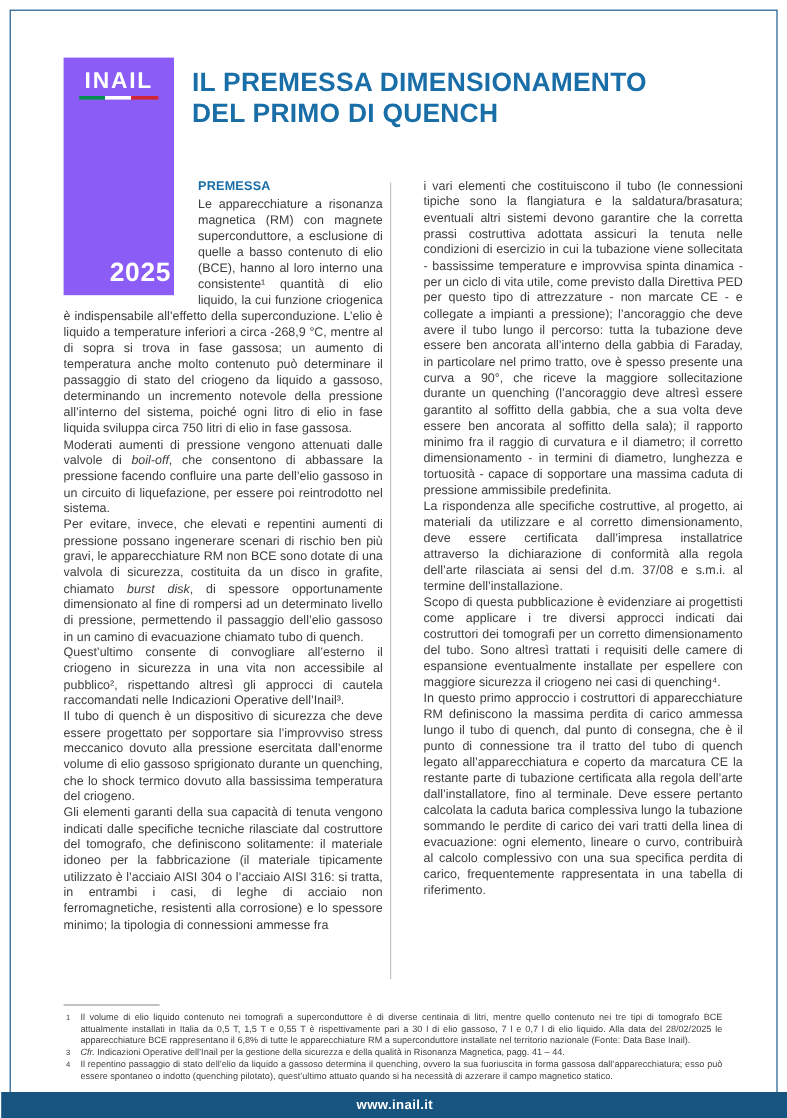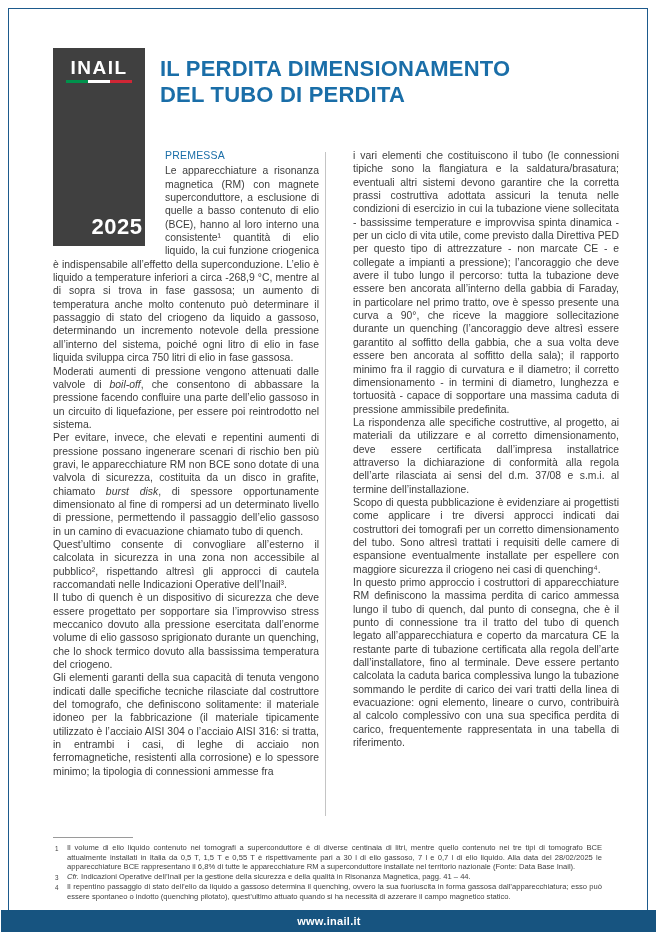--- a/index.html
+++ b/index.html
@@ -7,21 +7,21 @@
     position:relative; width:656px; height:932px; background:#ffffff;
     font-family:"Liberation Sans","DejaVu Sans",sans-serif; overflow:hidden;
   }
   .frame {
     position:absolute; left:8px; top:8px; right:8px; bottom:8px;
     border:1.5px solid #1d5a8c; pointer-events:none;
   }
   
   .brand-box {
     position:absolute; left:53px; top:48px; width:92px; height:198px;
-    background:#404040;
+    background:#8b5cf6;
   }
   .logo { padding-top:10px; text-align:center; }
   .logo-text {
     color:#ffffff; font-weight:800; font-size:19px; letter-spacing:1.5px; line-height:1;
   }
   .logo-flag {
     width:66px; height:3px; margin:3px auto 0;
     background:linear-gradient(to right,#00924c 0 33%,#ffffff 33% 66%,#d02635 66% 100%);
   }
   .year {
@@ -39,21 +39,21 @@
     color:#3d3d3d; font-size:10.4px; line-height:13.35px; text-align:justify;
   }
   .col-left { left:53px; }
   .col-right { left:353px; }
   .col-divider {
     position:absolute; left:325px; top:152px; width:1px; height:664px; background:#c4c4c4;
   }
   .box-spacer { float:left; width:112px; height:100px; }
   .col p { margin:0; }
   .section-heading {
-    color:#1a6ea8; font-weight:400; font-size:10.5px; line-height:13.35px;
+    color:#1a6ea8; font-weight:700; font-size:10.5px; line-height:13.35px;
     margin:0 0 2px 0; letter-spacing:0.2px;
   }
   .section-heading.spaced { margin-top:13px; }
   
   .footnotes { position:absolute; left:53px; top:817px; width:549px;margin-top:20px; }
   .fn-sep { width:80px; height:1px; background:#9a9a9a; margin-bottom:5px; }
   .footnote { display:flex; font-size:7.6px; line-height:9.7px; color:#3f3f3f; text-align:justify; }
   .fn-num { flex:none; width:12px; font-size:6.3px; padding-top:0.5px; padding-left:2px; }
   .fn-text { flex:1; }
   
@@ -72,31 +72,31 @@
 
   <div class="brand-box">
     <div class="logo">
       <div class="logo-text">INAIL</div>
       <div class="logo-flag"></div>
     </div>
     <div class="year">2025</div>
   </div>
 
   <div class="title">
-    <div>IL PERDITA DIMENSIONAMENTO</div>
-    <div>DEL TUBO DI PERDITA</div>
+    <div>IL PREMESSA DIMENSIONAMENTO</div>
+    <div>DEL PRIMO DI QUENCH</div>
   </div>
 
   <div class="col col-left">
     <div class="box-spacer"></div>
     <div class="section-heading">PREMESSA</div>
     <p>Le apparecchiature a risonanza magnetica (RM) con magnete superconduttore, a esclusione di quelle a basso contenuto di elio (BCE), hanno al loro interno una consistente¹ quantità di elio liquido, la cui funzione criogenica è indispensabile all’effetto della superconduzione. L’elio è liquido a temperature inferiori a circa -268,9 °C, mentre al di sopra si trova in fase gassosa; un aumento di temperatura anche molto contenuto può determinare il passaggio di stato del criogeno da liquido a gassoso, determinando un incremento notevole della pressione all’interno del sistema, poiché ogni litro di elio in fase liquida sviluppa circa 750 litri di elio in fase gassosa.</p>
     <p>Moderati aumenti di pressione vengono attenuati dalle valvole di <i>boil-off</i>, che consentono di abbassare la pressione facendo confluire una parte dell’elio gassoso in un circuito di liquefazione, per essere poi reintrodotto nel sistema.</p>
     <p>Per evitare, invece, che elevati e repentini aumenti di pressione possano ingenerare scenari di rischio ben più gravi, le apparecchiature RM non BCE sono dotate di una valvola di sicurezza, costituita da un disco in grafite, chiamato <i>burst disk</i>, di spessore opportunamente dimensionato al fine di rompersi ad un determinato livello di pressione, permettendo il passaggio dell’elio gassoso in un camino di evacuazione chiamato tubo di quench.</p>
-    <p>Quest’ultimo consente di convogliare all’esterno il calcolata in sicurezza in una zona non accessibile al pubblico², rispettando altresì gli approcci di cautela raccomandati nelle Indicazioni Operative dell’Inail³.</p>
+    <p>Quest’ultimo consente di convogliare all’esterno il criogeno in sicurezza in una vita non accessibile al pubblico², rispettando altresì gli approcci di cautela raccomandati nelle Indicazioni Operative dell’Inail³.</p>
     <p>Il tubo di quench è un dispositivo di sicurezza che deve essere progettato per sopportare sia l’improvviso stress meccanico dovuto alla pressione esercitata dall’enorme volume di elio gassoso sprigionato durante un quenching, che lo shock termico dovuto alla bassissima temperatura del criogeno.</p>
     <p>Gli elementi garanti della sua capacità di tenuta vengono indicati dalle specifiche tecniche rilasciate dal costruttore del tomografo, che definiscono solitamente: il materiale idoneo per la fabbricazione (il materiale tipicamente utilizzato è l’acciaio AISI 304 o l’acciaio AISI 316: si tratta, in entrambi i casi, di leghe di acciaio non ferromagnetiche, resistenti alla corrosione) e lo spessore minimo; la tipologia di connessioni ammesse fra</p>
   </div>
 
   <div class="col-divider"></div>
 
   <div class="col col-right">
     <p>i vari elementi che costituiscono il tubo (le connessioni tipiche sono la flangiatura e la saldatura/brasatura; eventuali altri sistemi devono garantire che la corretta prassi costruttiva adottata assicuri la tenuta nelle condizioni di esercizio in cui la tubazione viene sollecitata - bassissime temperature e improvvisa spinta dinamica - per un ciclo di vita utile, come previsto dalla Direttiva PED per questo tipo di attrezzature - non marcate CE - e collegate a impianti a pressione); l’ancoraggio che deve avere il tubo lungo il percorso: tutta la tubazione deve essere ben ancorata all’interno della gabbia di Faraday, in particolare nel primo tratto, ove è spesso presente una curva a 90°, che riceve la maggiore sollecitazione durante un quenching (l’ancoraggio deve altresì essere garantito al soffitto della gabbia, che a sua volta deve essere ben ancorata al soffitto della sala); il rapporto minimo fra il raggio di curvatura e il diametro; il corretto dimensionamento - in termini di diametro, lunghezza e tortuosità - capace di sopportare una massima caduta di pressione ammissibile predefinita.</p>
     <p>La rispondenza alle specifiche costruttive, al progetto, ai materiali da utilizzare e al corretto dimensionamento, deve essere certificata dall’impresa installatrice attraverso la dichiarazione di conformità alla regola dell’arte rilasciata ai sensi del d.m. 37/08 e s.m.i. al termine dell’installazione.</p>
     <p>Scopo di questa pubblicazione è evidenziare ai progettisti come applicare i tre diversi approcci indicati dai costruttori dei tomografi per un corretto dimensionamento del tubo. Sono altresì trattati i requisiti delle camere di espansione eventualmente installate per espellere con maggiore sicurezza il criogeno nei casi di quenching⁴.</p>

